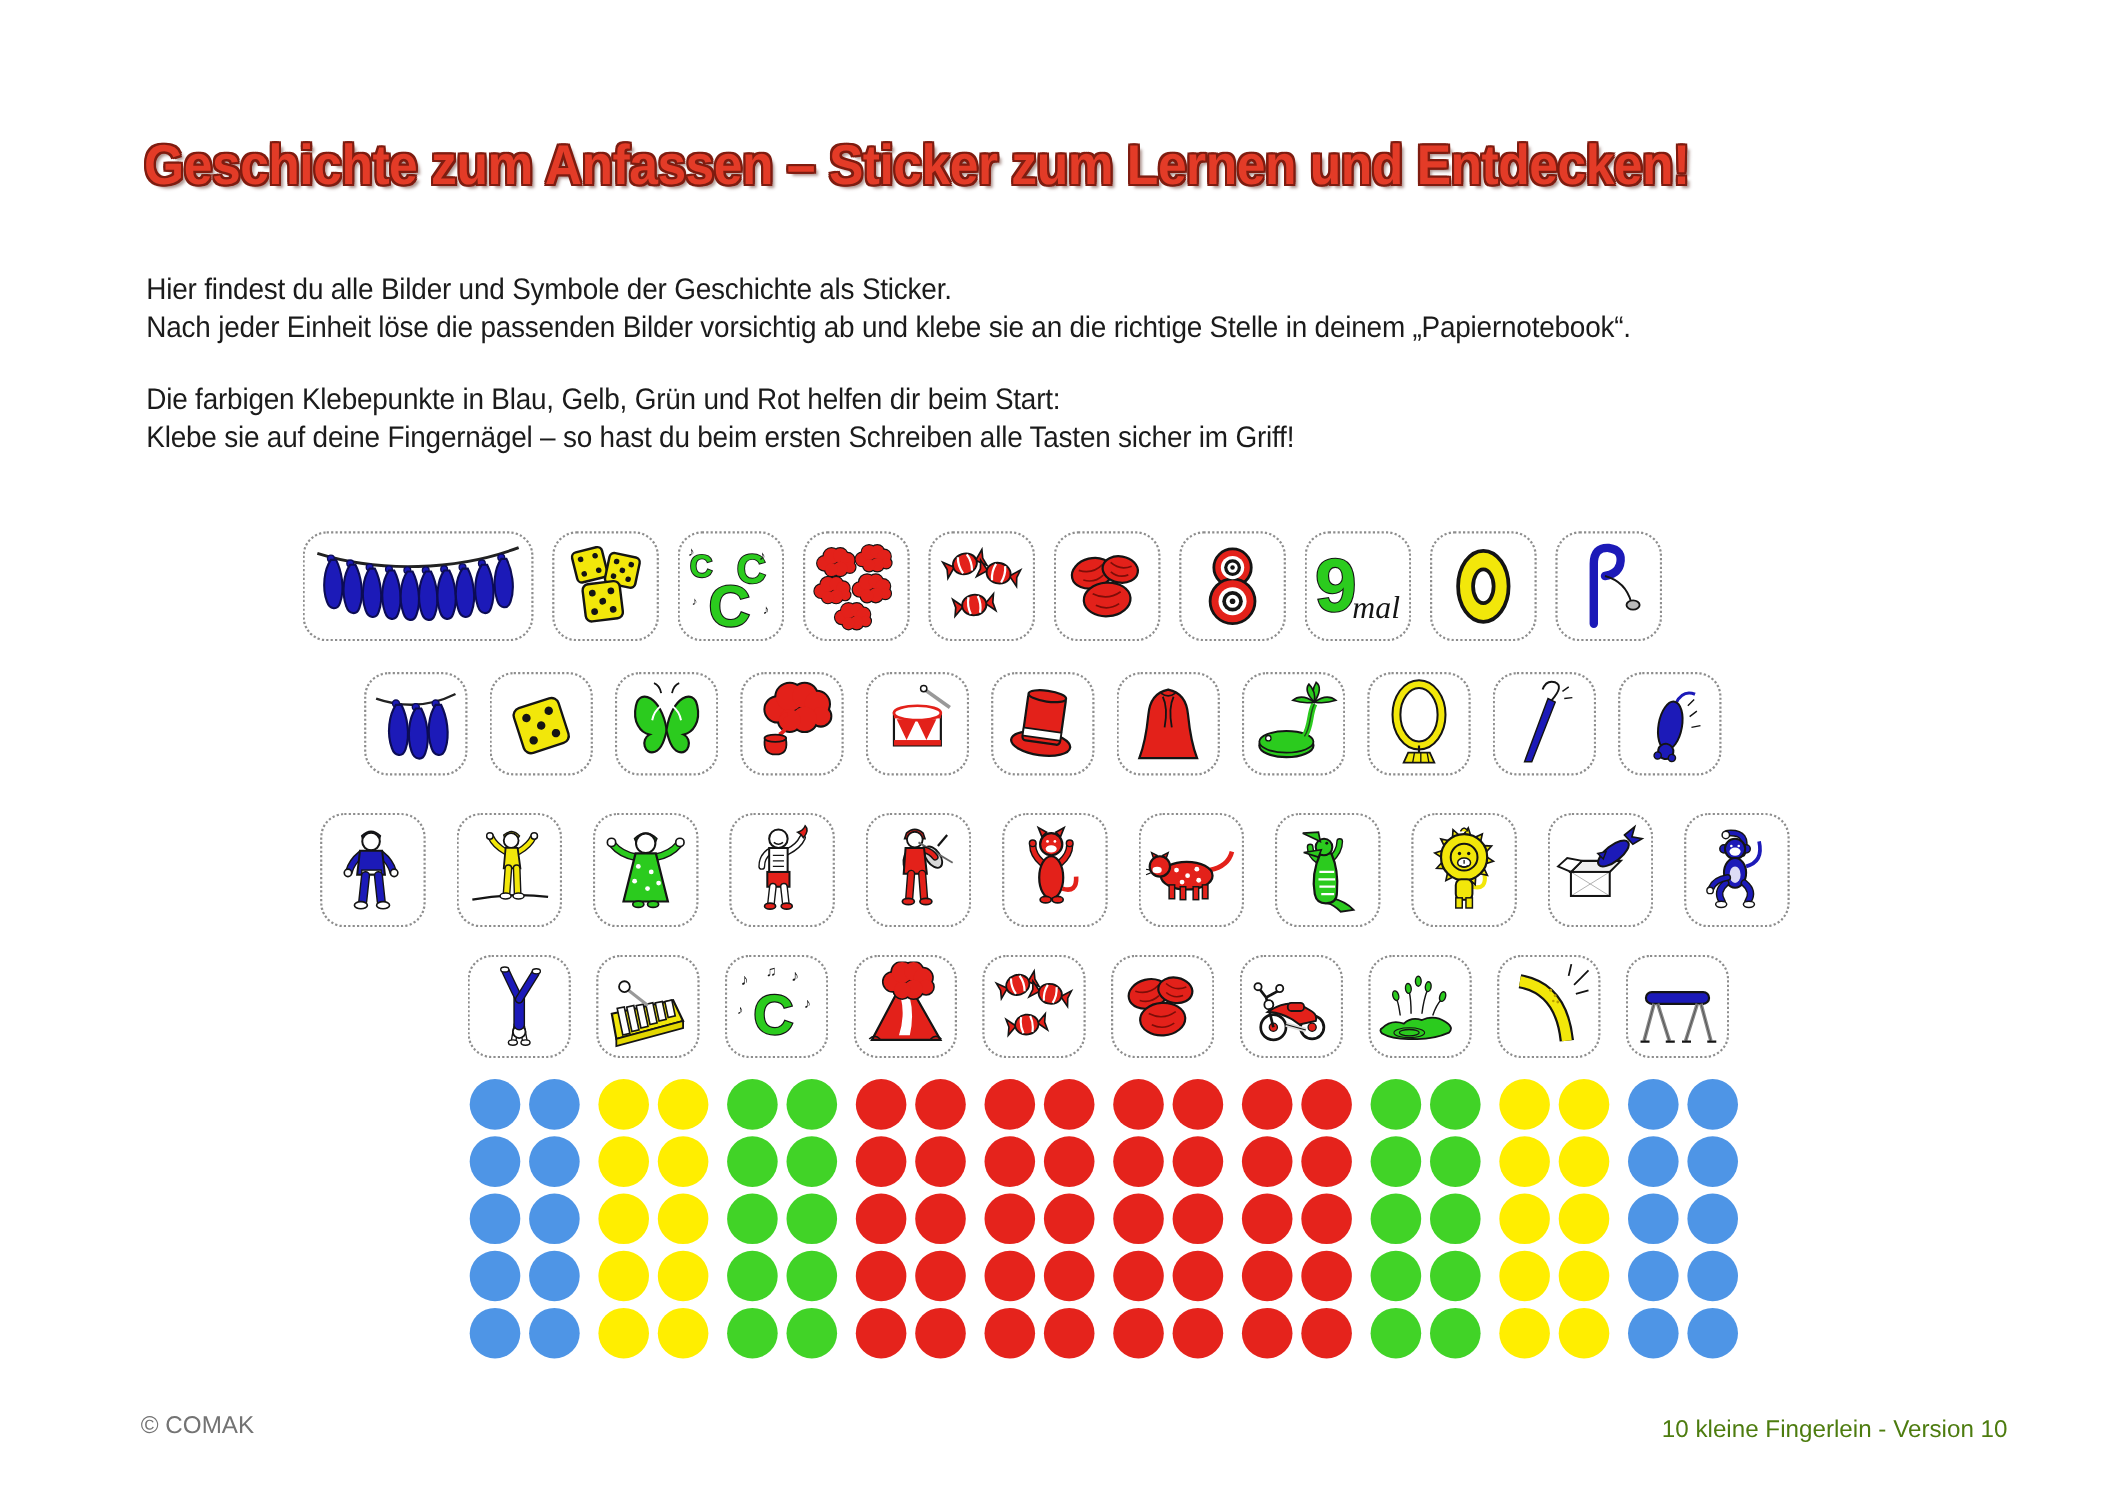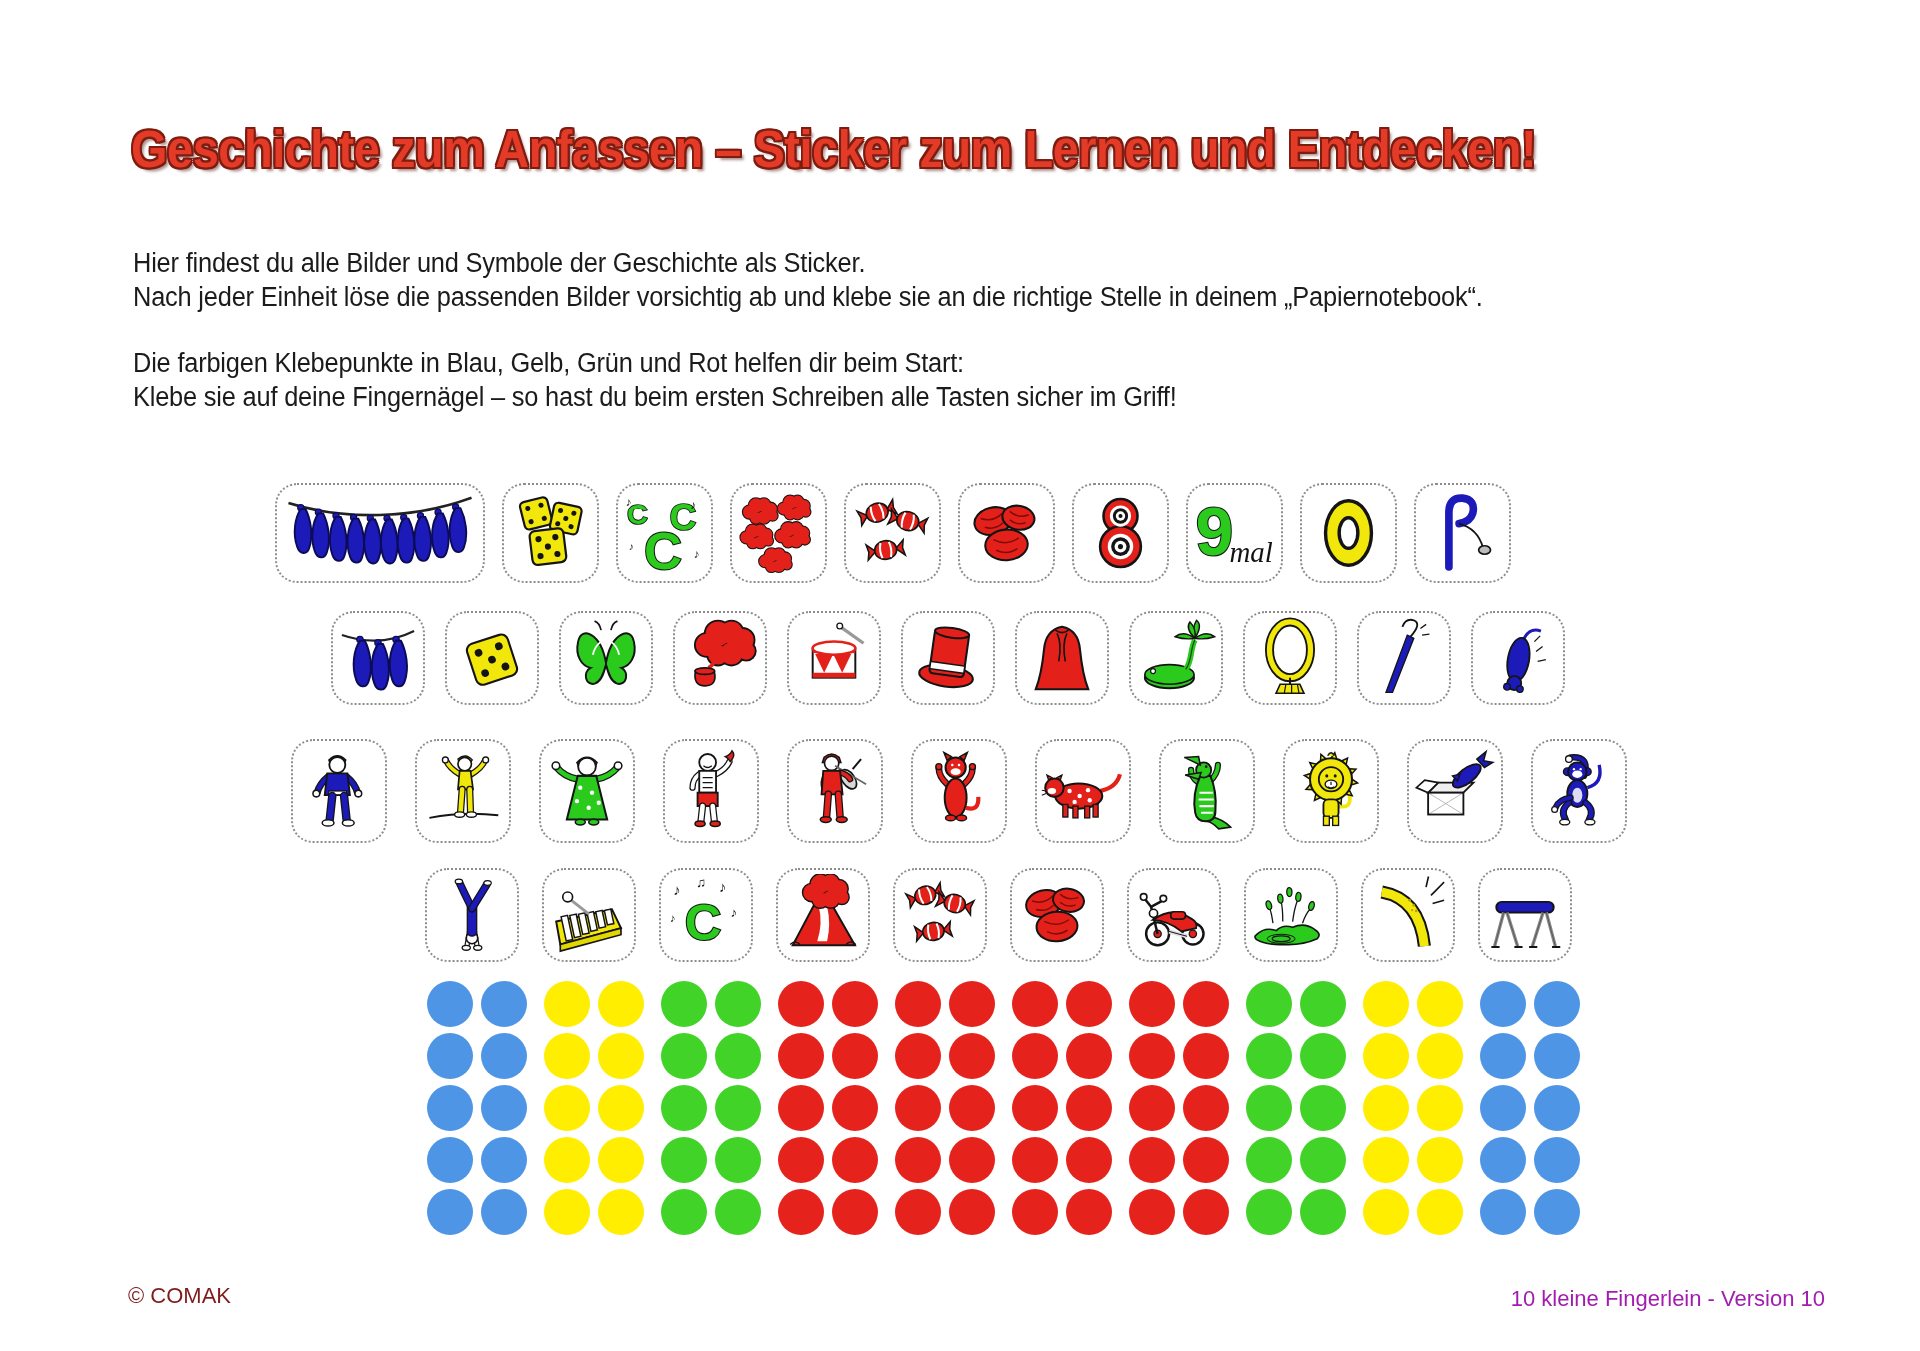--- a/index.html
+++ b/index.html
@@ -31,22 +31,22 @@
     border:2.6px dotted #8d8d8d; border-radius:22px; background:#fff;
     display:flex; align-items:center; justify-content:center;
     padding:4px; flex:none;
   }
   .tile svg { width:100%; height:100%; display:block; }
   .dot-grid { position:absolute; left:427px; top:981px; }
   .dot-row { display:flex; margin-bottom:6px; }
   .dot-group { display:flex; gap:8px; margin-right:17px; }
   .dot-group:last-child { margin-right:0; }
   .dot { width:46px; height:46px; border-radius:50%; flex:none; }
-  .footer-left  { position:absolute; left:128px; top:1283px; font-size:22px; color:#7f1d1d; }
-  .footer-right { position:absolute; right:95px; top:1286px; font-size:22px; color:#a21caf; }
+  .footer-left  { position:absolute; left:128px; top:1283px; font-size:22px; color:#737373; }
+  .footer-right { position:absolute; right:95px; top:1286px; font-size:22px; color:#4d7c0f; }
 </style>
 </head>
 <body>
 
 <div class="page-title">Geschichte zum Anfassen – Sticker zum Lernen und Entdecken!</div>
 
 <div class="para para-intro">
   <div>Hier findest du alle Bilder und Symbole der Geschichte als Sticker.</div>
   <div>Nach jeder Einheit löse die passenden Bilder vorsichtig ab und klebe sie an die richtige Stelle in deinem „Papiernotebook“.</div>
 </div>

